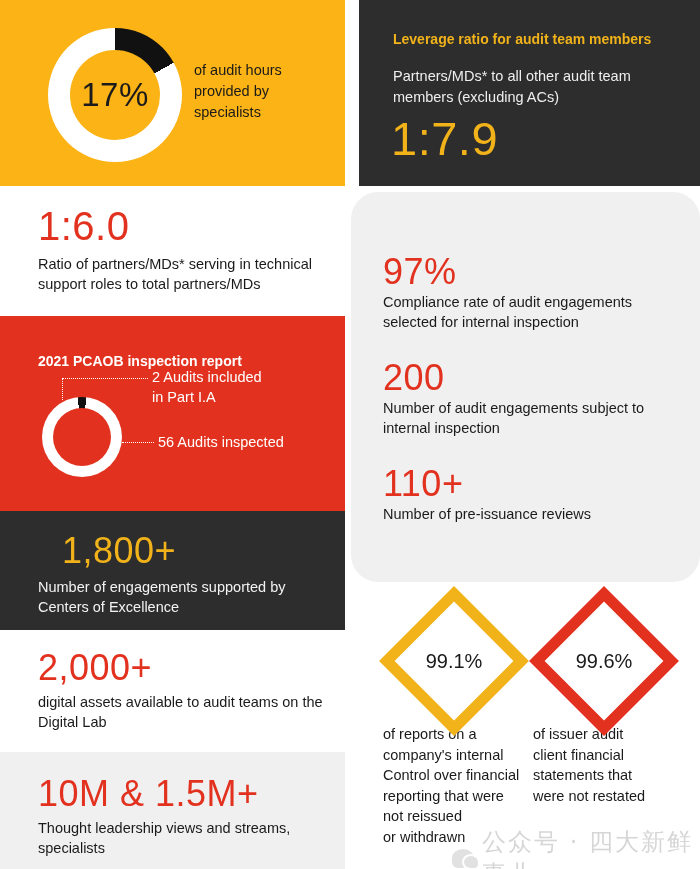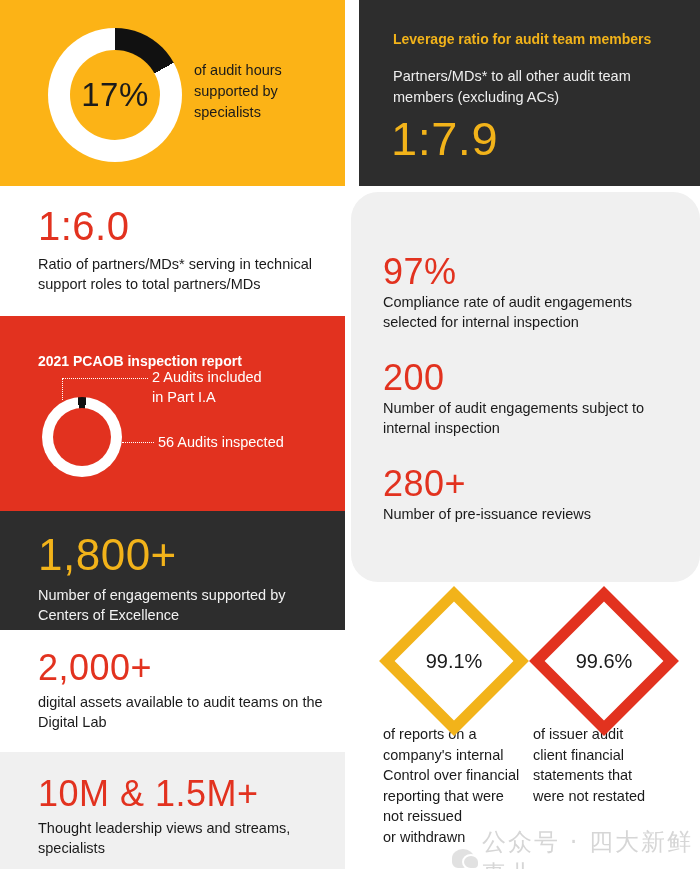--- a/index.html
+++ b/index.html
@@ -144,21 +144,21 @@
   .callout {
     position: absolute;
     color: #ffffff;
     font-size: 14.5px;
     line-height: 1.35;
     white-space: pre-line;
   }
 
   
   #p-coe { top: 511px; height: 119px; }
-  #p-coe .bignum { font-size: 44px; padding: 22px 0 0 38px; }
+  #p-coe .bignum { font-size: 36px; padding: 22px 0 0 38px; margin-left: 24px; }
   #p-coe .caption { padding: 6px 20px 0 38px; width: 295px; }
 
   
   #p-digital { top: 630px; height: 122px; }
   #p-digital .bignum { font-size: 36px; padding: 20px 0 0 38px; }
   #p-digital .caption { padding: 4px 20px 0 38px; width: 300px; }
 
   
   #p-thought { top: 752px; height: 117px; }
   #p-thought .bignum { font-size: 36px; padding: 24px 0 0 38px; }
@@ -255,21 +255,21 @@
 
 <div id="infographic">
 
   <div class="panel col-left bg-yellow" id="p-specialists">
     <div class="donut-wrap">
       <div class="donut-ring" id="donut-ring-specialists" style="background: conic-gradient(rgb(17, 17, 17) 0deg, rgb(17, 17, 17) 61.2deg, rgb(255, 255, 255) 61.2deg, rgb(255, 255, 255) 360deg);"></div>
       <div class="donut-hole">
         <span class="donut-label">17%</span>
       </div>
     </div>
-    <div id="specialists-copy">of audit hours supported by specialists</div>
+    <div id="specialists-copy">of audit hours provided by specialists</div>
   </div>
 
   <div class="panel col-left bg-white" id="p-ratio">
     <div class="bignum bignum-red">1:6.0</div>
     <div class="caption">Ratio of partners/MDs* serving in technical support roles to total partners/MDs</div>
   </div>
 
   <div class="panel col-left bg-red" id="p-pcaob">
     <div class="headline headline-white" id="pcaob-title">2021 PCAOB inspection report</div>
 
@@ -313,21 +313,21 @@
       <div class="bignum bignum-red">97%</div>
       <div class="caption">Compliance rate of audit engagements selected for internal inspection</div>
     </div>
 
     <div class="stat-block" id="stat-2">
       <div class="bignum bignum-red">200</div>
       <div class="caption">Number of audit engagements subject to internal inspection</div>
     </div>
 
     <div class="stat-block" id="stat-3">
-      <div class="bignum bignum-red">280+</div>
+      <div class="bignum bignum-red">110+</div>
       <div class="caption">Number of pre-issuance reviews</div>
     </div>
   </div>
 
   <div class="panel col-right bg-white" id="p-diamonds">
 
     <div class="diamond-col" id="dia-col-1">
       <div class="diamond diamond-yellow">
         <span class="diamond-value">99.1%</span>
       </div>

